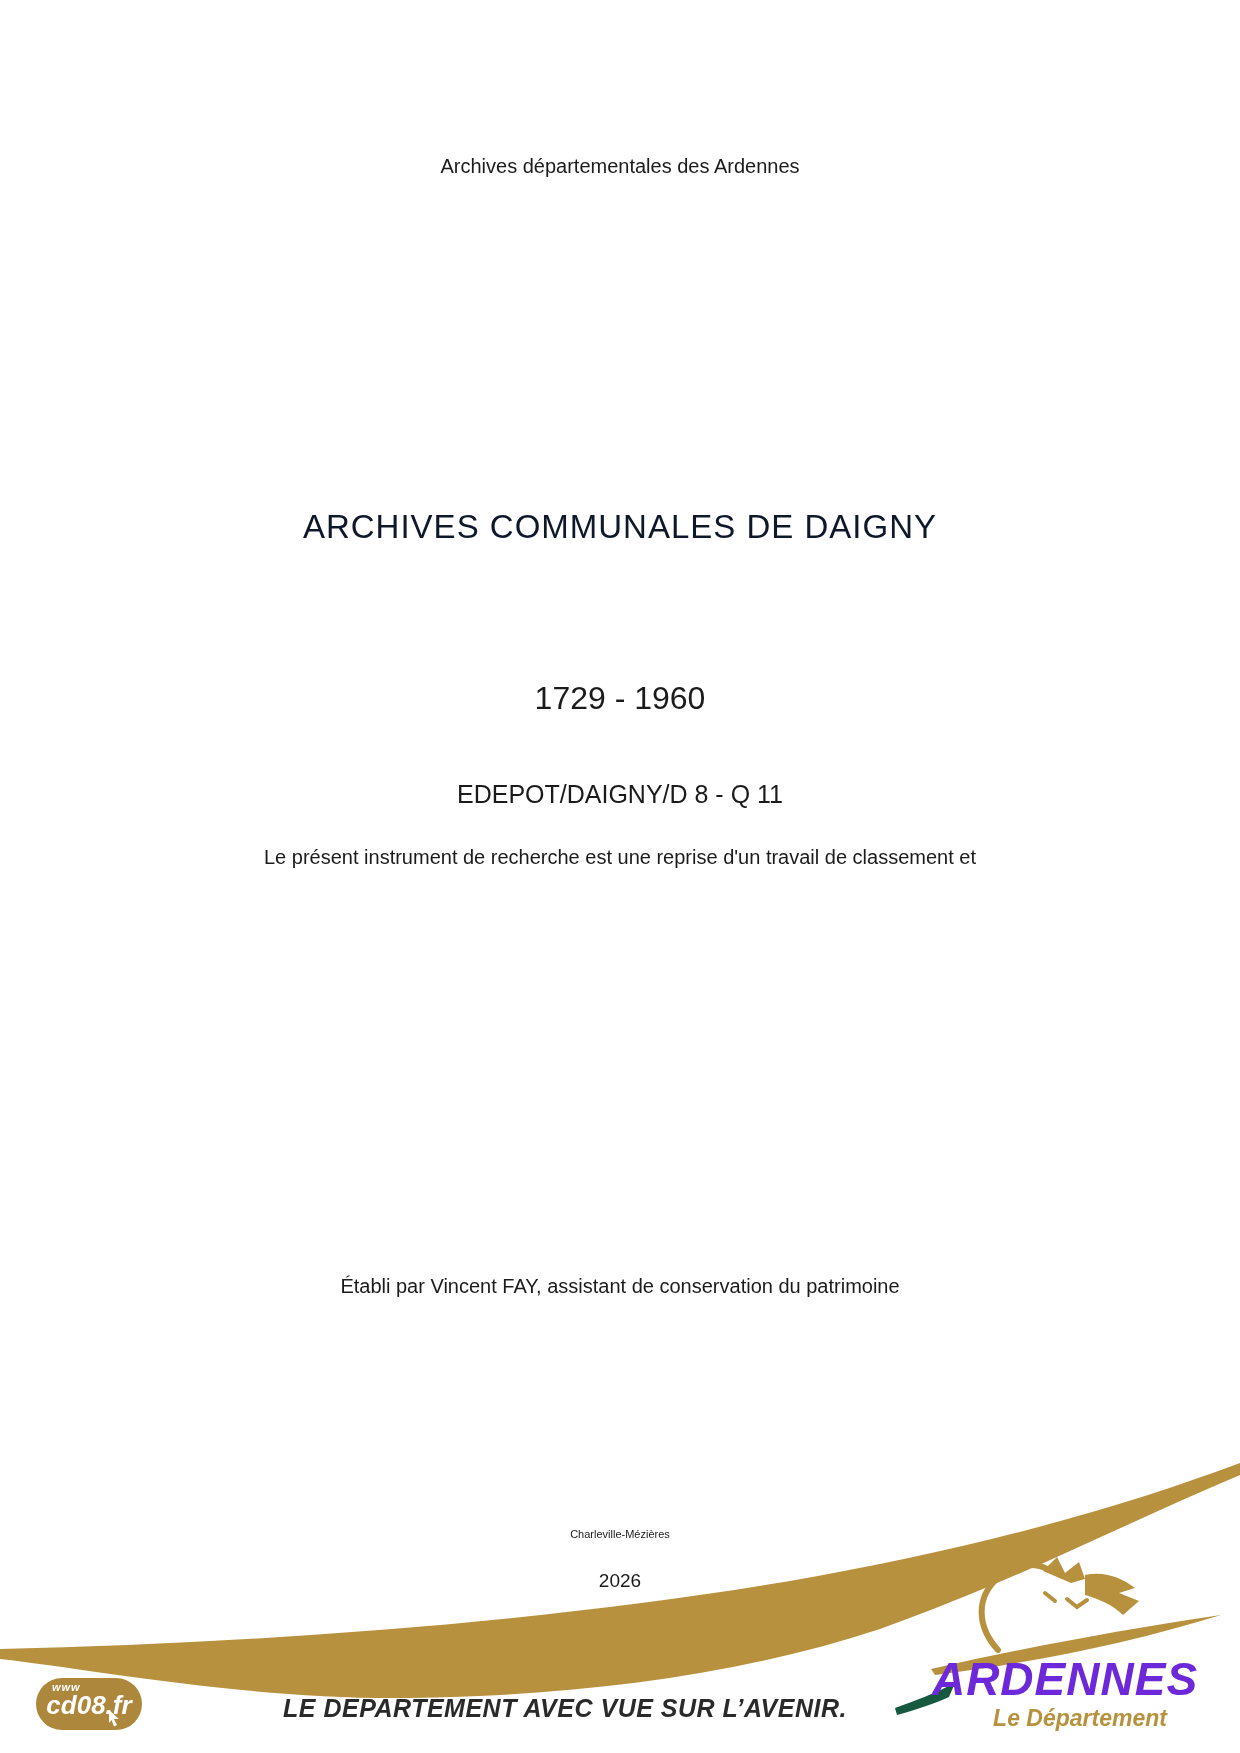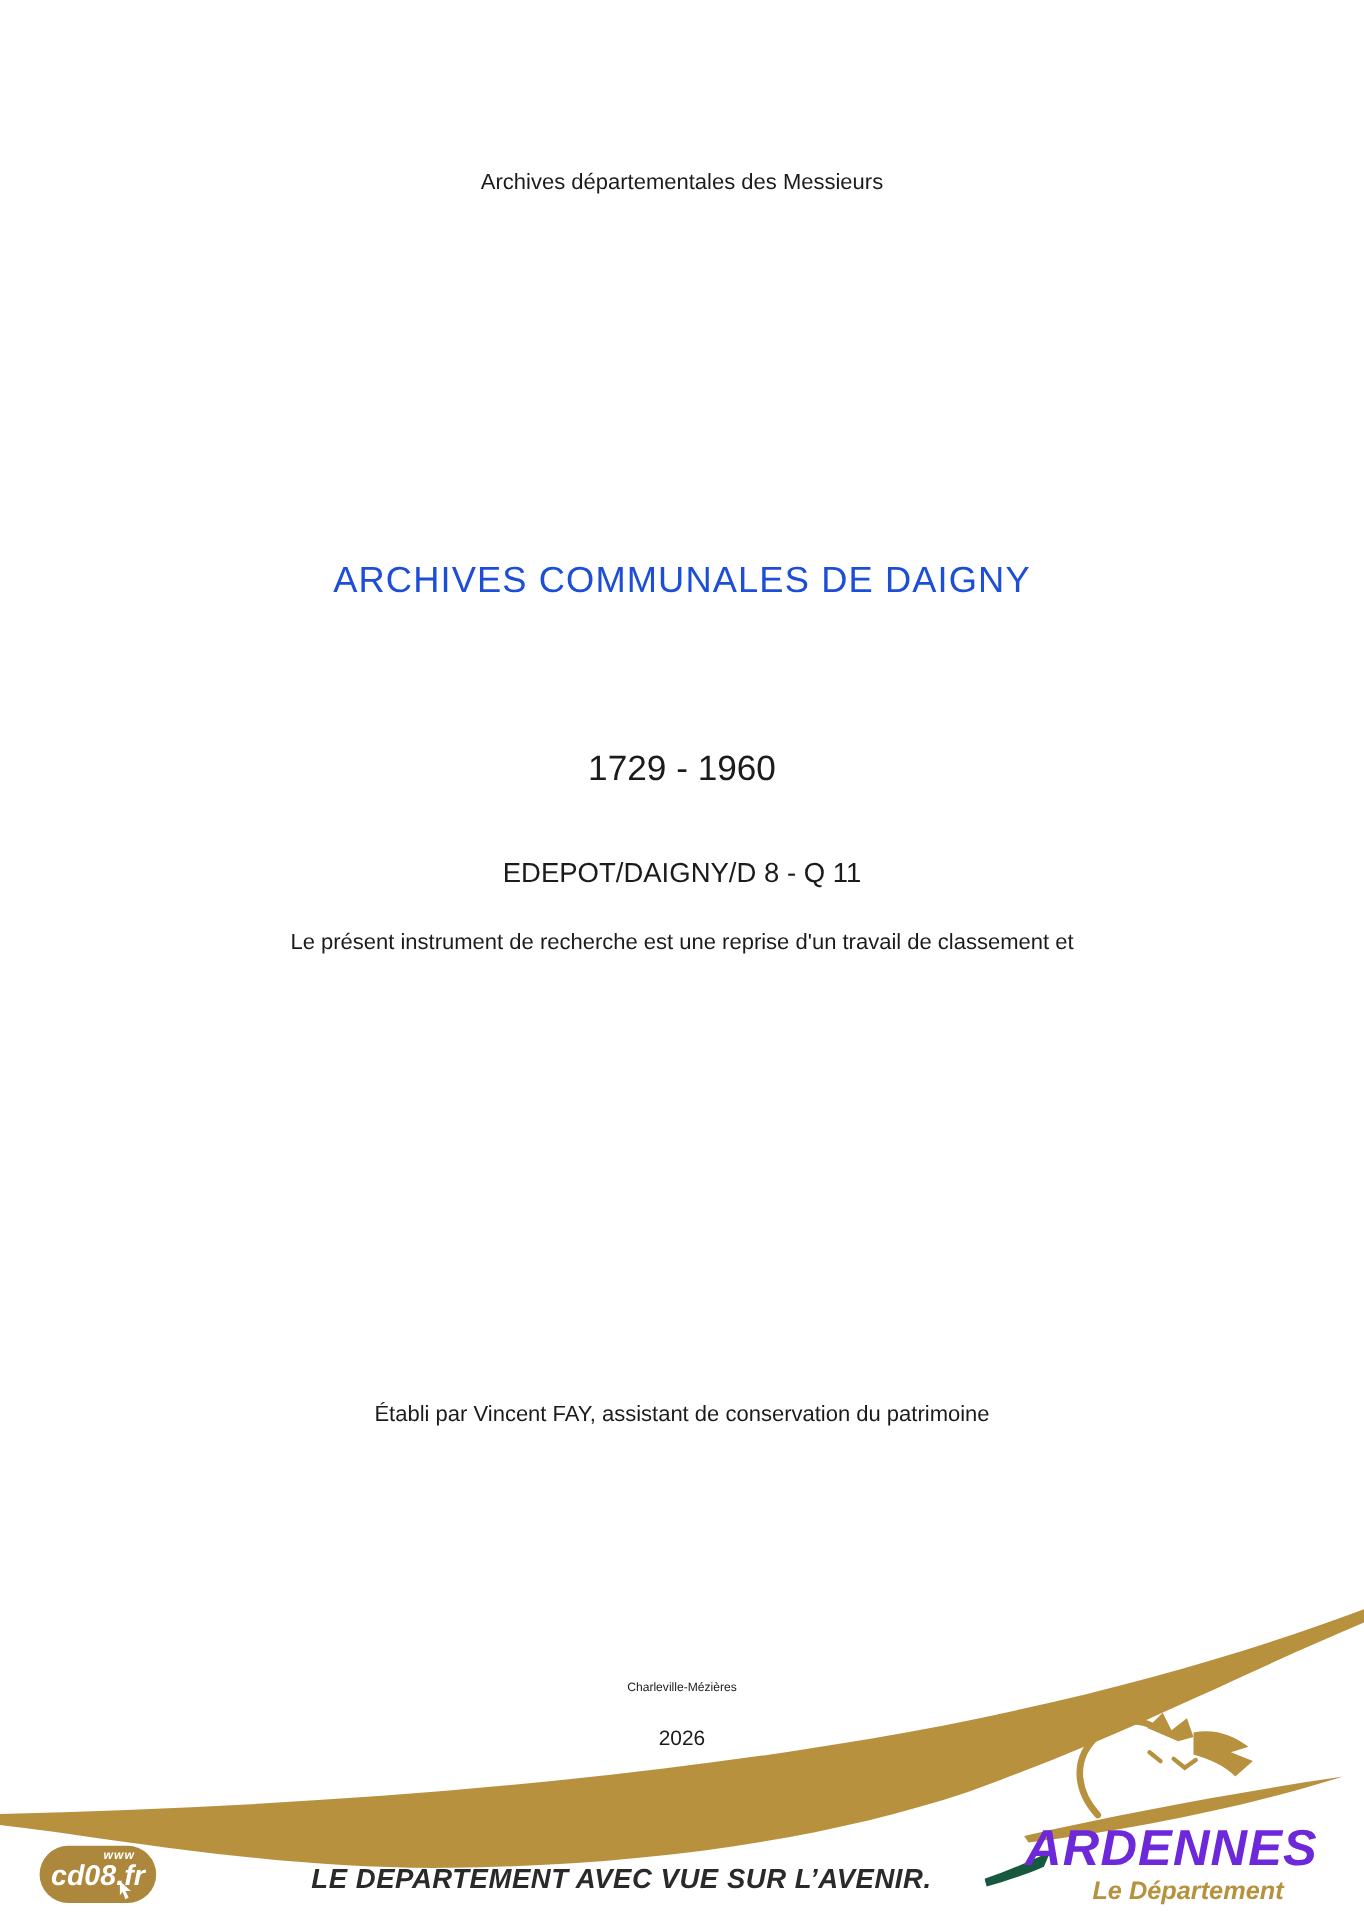--- a/index.html
+++ b/index.html
@@ -8,36 +8,36 @@
     background:#ffffff;
     position:relative;
     overflow:hidden;
     font-family:"Liberation Sans", sans-serif;
     color:#1b1b1b;
   }
   .abs{position:absolute;}
   .centered{left:0;width:1240px;text-align:center;}
 
   .institution{top:155px;font-size:20px;}
-  .doc-title{top:508px;font-size:33px;letter-spacing:1px;color:#1d4ed8;}
+  .doc-title{top:508px;font-size:33px;letter-spacing:1px;color:#0f172a;}
   .date-range{top:680px;font-size:32px;}
   .reference{top:780px;font-size:25px;}
   .description{top:843px;font-size:20px;line-height:29px;}
   .author{top:1275px;font-size:20px;}
   .place{top:1528px;font-size:11px;}
   .year{top:1570px;font-size:19px;}
 
   .swoosh{left:0;top:1453px;width:1240px;height:300px;}
 
   .cd08-pill{
     left:36px;top:1678px;width:106px;height:52px;
     background:#AD873B;border-radius:26px;
     color:#fff;
   }
-  .cd08-www{position:absolute;top:3px;left:16px;font-size:11px;font-style:italic;font-weight:bold;letter-spacing:1px;margin-left:42px;}
+  .cd08-www{position:absolute;top:3px;left:16px;font-size:11px;font-style:italic;font-weight:bold;letter-spacing:1px;}
   .cd08-main{position:absolute;top:12px;left:0;width:100%;text-align:center;font-size:26px;font-weight:bold;font-style:italic;}
   .cd08-cursor{position:absolute;right:20px;bottom:3px;width:16px;height:18px;}
 
   .slogan{
     left:250px;top:1694px;width:630px;text-align:center;
     font-size:25px;font-weight:bold;font-style:italic;color:#2a2a2a;
     letter-spacing:0.5px;
   }
 
   .ardennes-logo{left:895px;top:1555px;width:340px;height:198px;}
@@ -47,21 +47,21 @@
     font-size:46px;font-weight:bold;font-style:italic;color:#6d28d9;letter-spacing:1px;
   }
   .ardennes-subtitle{
     position:absolute;top:150px;left:30px;width:310px;text-align:center;
     font-size:23px;font-weight:bold;font-style:italic;color:#B6923E;
   }
 </style>
 </head>
 <body>
 
-<div class="abs centered institution">Archives départementales des Messieurs</div>
+<div class="abs centered institution">Archives départementales des Ardennes</div>
 
 <div class="abs centered doc-title">ARCHIVES COMMUNALES DE DAIGNY</div>
 
 <div class="abs centered date-range">1729 - 1960</div>
 
 <div class="abs centered reference">EDEPOT/DAIGNY/D 8 - Q 11</div>
 
 <div class="abs centered description">
   <div>Le présent instrument de recherche est une reprise d'un travail de classement et</div>
 </div>

